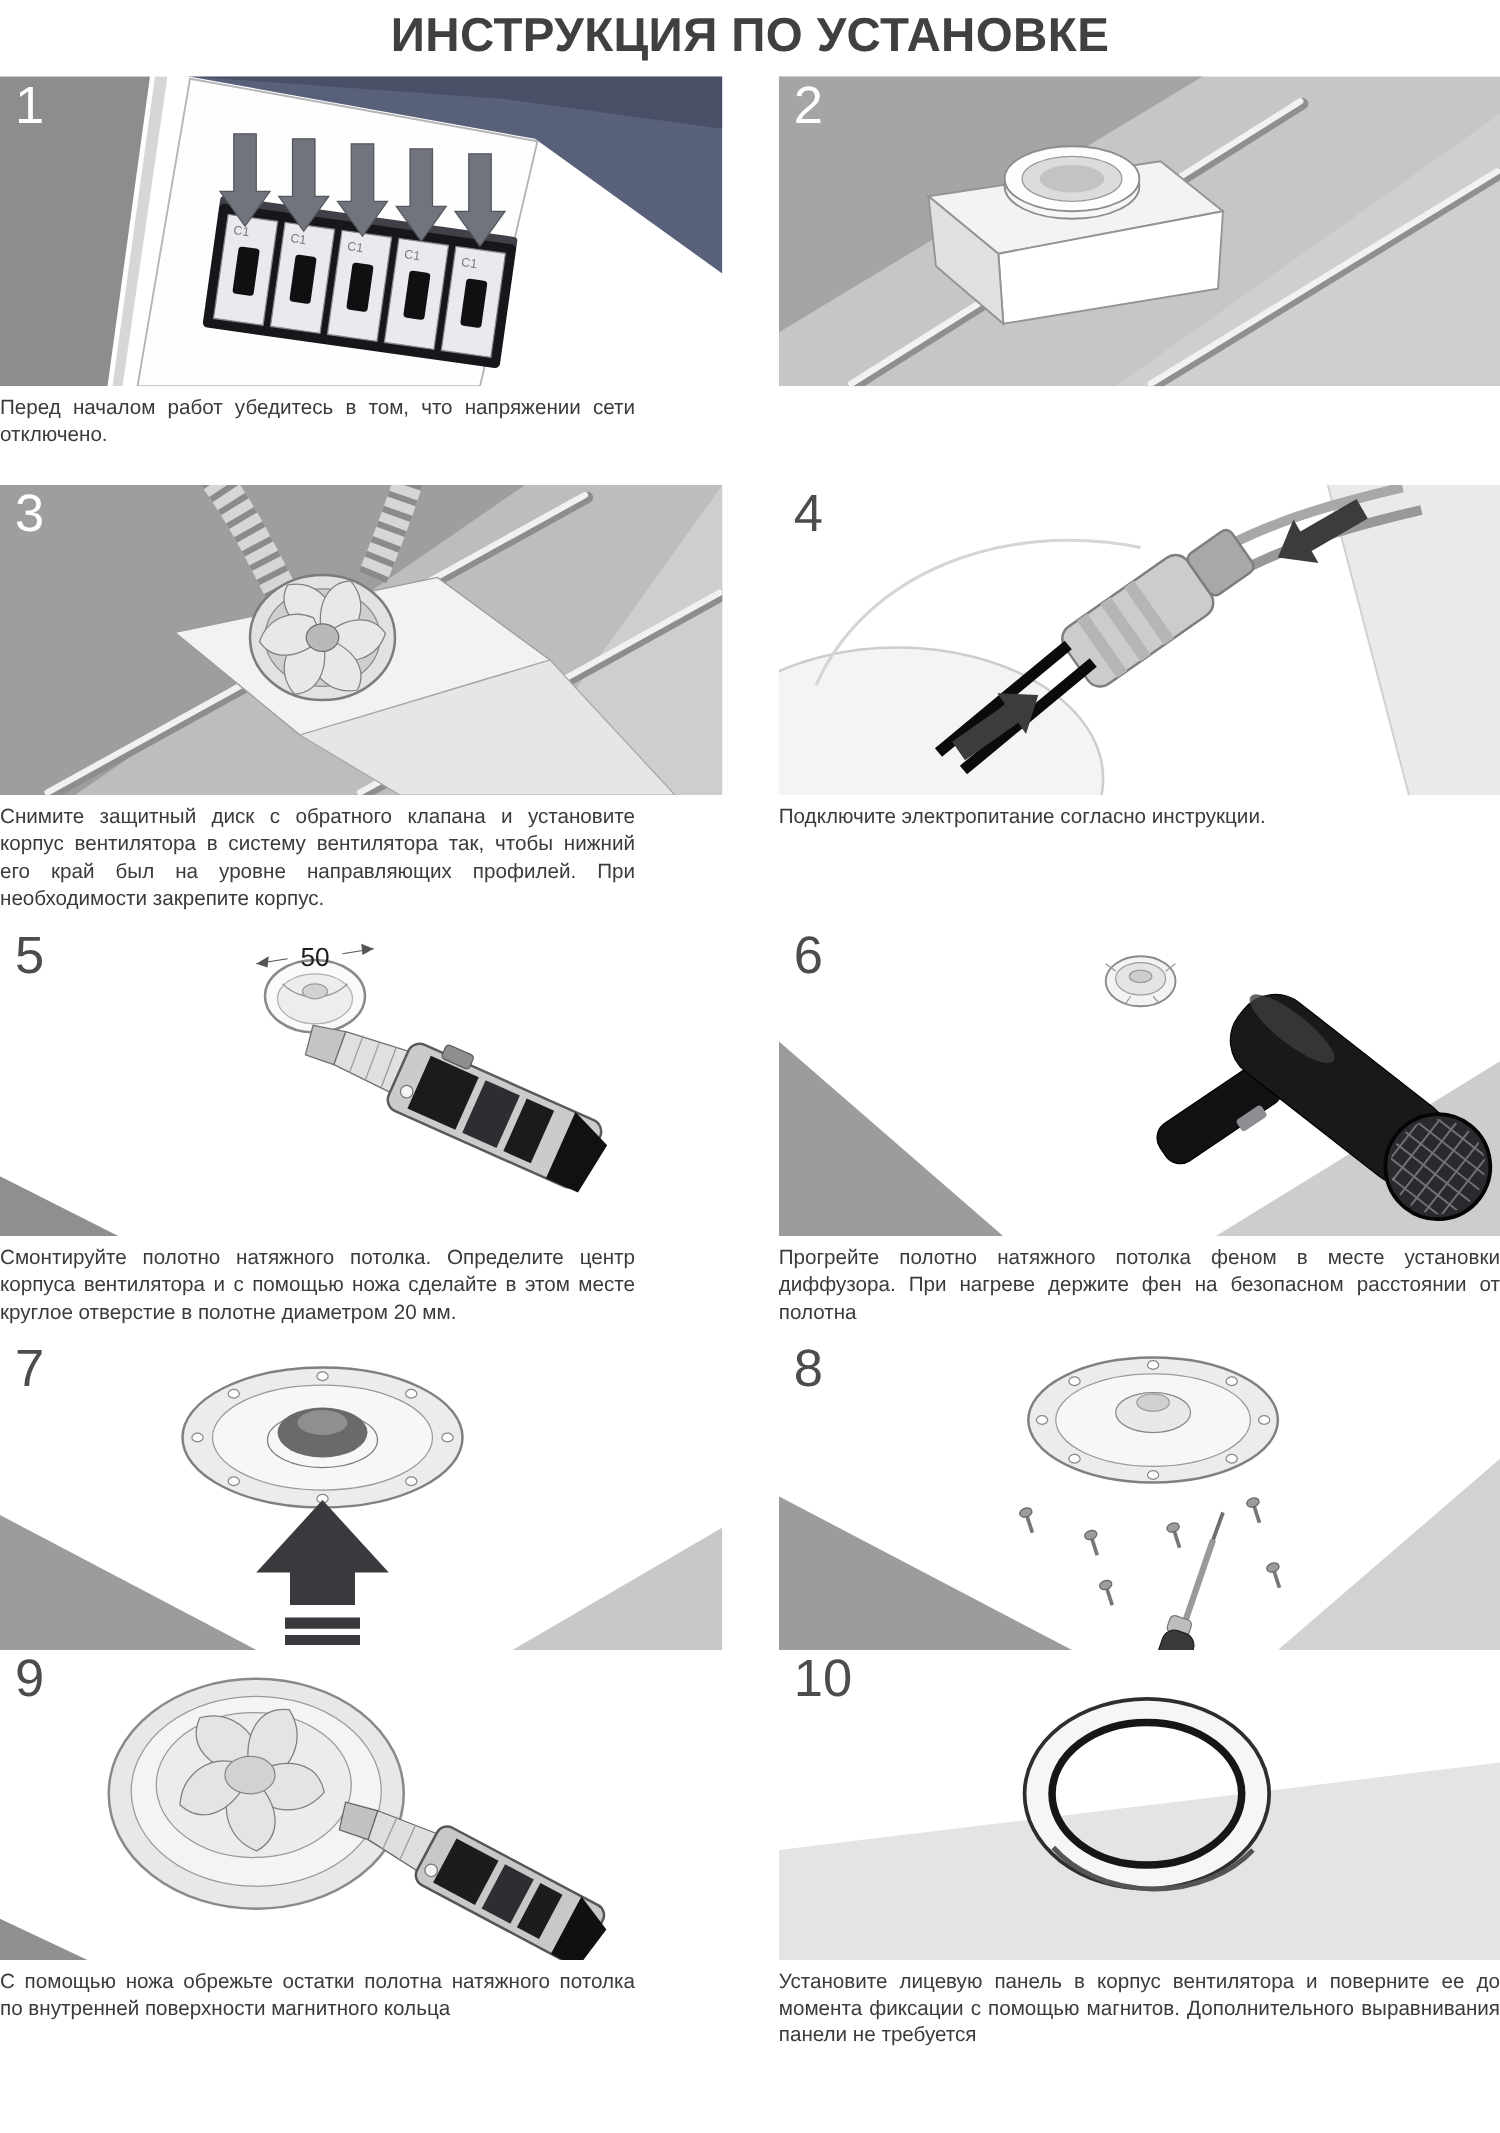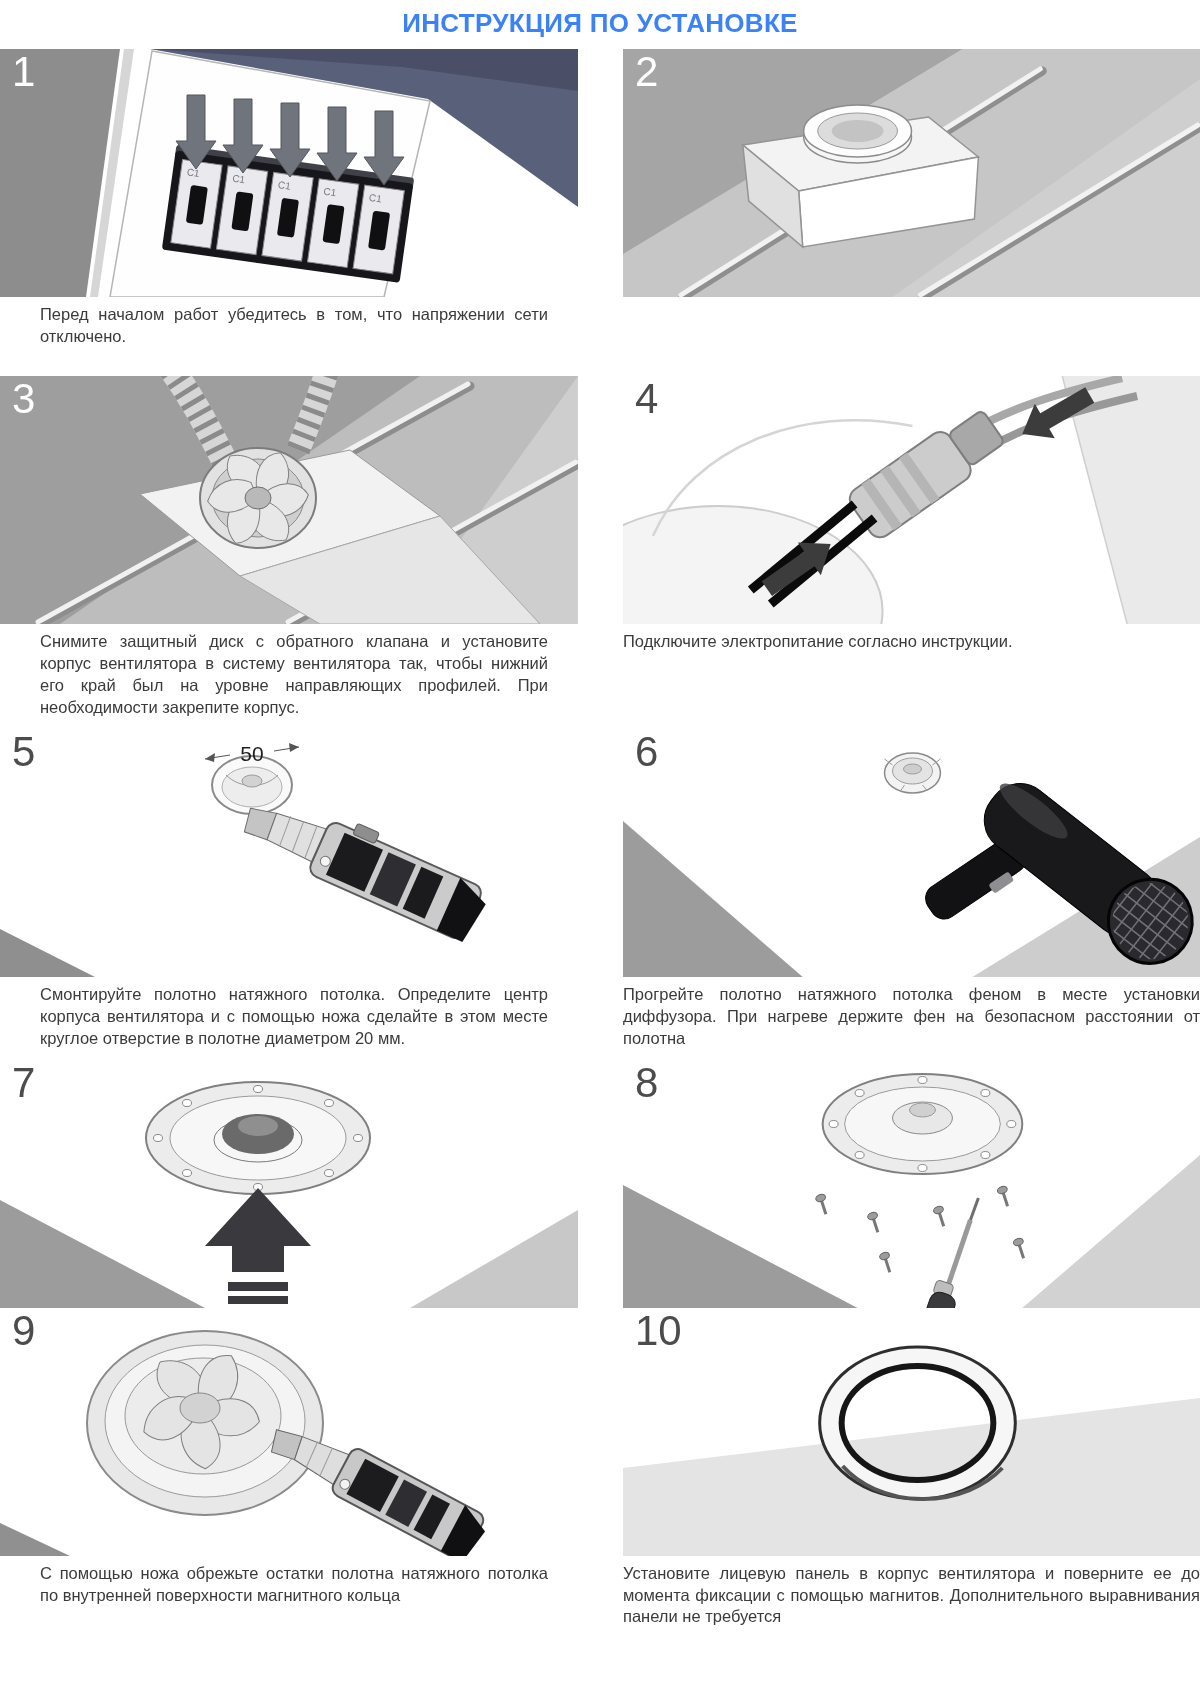--- a/index.html
+++ b/index.html
@@ -1,26 +1,26 @@
 <!DOCTYPE html>
 <html><head>
 <meta charset="utf-8">
 <style>
   html,body{margin:0;padding:0;background:#fff;}
   body{width:1200px;font-family:"Liberation Sans",sans-serif;color:#3b3b3b;}
-  h1{font-size:26px;font-weight:700;text-align:center;margin:8px 0 10px;color:#3b82f6;letter-spacing:.3px;}
+  h1{font-size:38px;font-weight:700;text-align:center;margin:8px 0 10px;color:#404040;letter-spacing:.3px;}
   .grid{display:grid;grid-template-columns:578px 577px;column-gap:45px;}
   .cell{display:block;}
   .figure{position:relative;height:248px;overflow:hidden;background:#fff;}
   .figure svg{display:block;width:100%;height:100%;}
   .num{position:absolute;top:2px;left:12px;font-size:42px;line-height:1;font-weight:400;}
   .num.light{color:#ffffff;}
   .num.dark{color:#4c4c4c;}
   .caption{font-size:16.5px;line-height:1.33;text-align:justify;text-align-last:left;margin:7px 0 10px;min-height:62px;color:#3b3b3b;}
-  .col-l .caption{width:508px;margin-left:40px;}
+  .col-l .caption{width:508px;}
   .col-r .caption{width:577px;}
   svg text{font-family:"Liberation Sans",sans-serif;}
 </style>
 </head>
 <body>
 
 <h1>ИНСТРУКЦИЯ ПО УСТАНОВКЕ</h1>
 
 <div class="grid">
 

